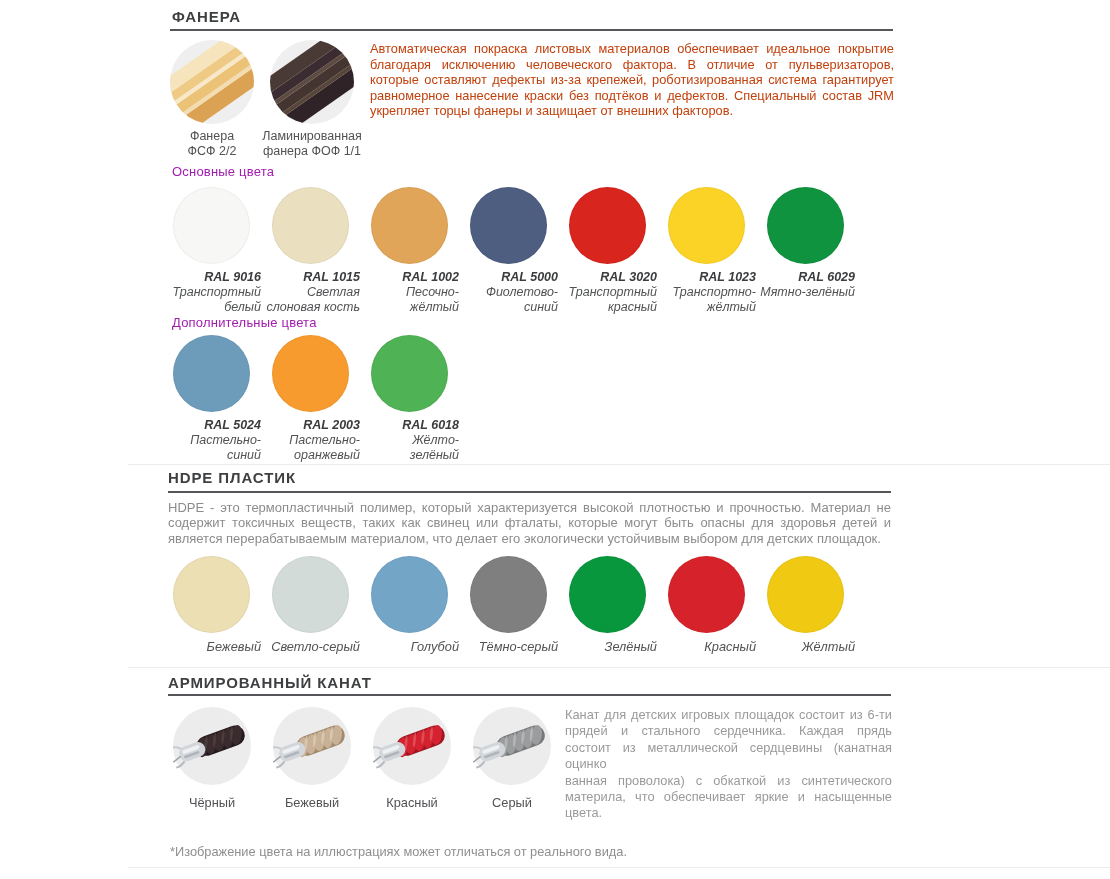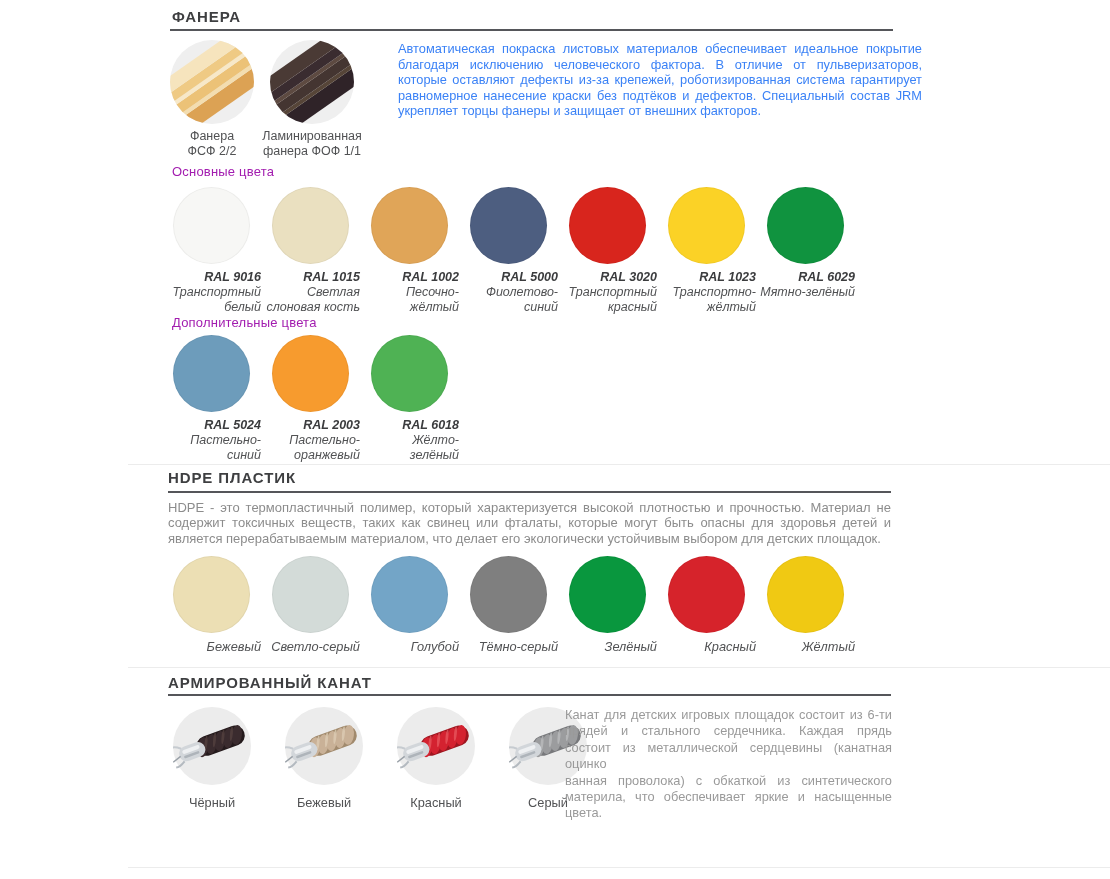--- a/index.html
+++ b/index.html
@@ -6,21 +6,21 @@
   html,body { background:#ffffff; }
   .page {
     position:relative; width:1110px; height:879px; background:#ffffff;
     font-family:"Liberation Sans", sans-serif; overflow:hidden;
   }
   .abs { position:absolute; }
   .sec-title { font-size:15px; font-weight:bold; color:#3e3f41; letter-spacing:0.9px; }
   .rule { height:2px; background:#55565a; }
   .divider { height:1px; background:#ececec; }
   .para { font-size:12.8px; line-height:15.6px; text-align:justify; white-space:pre-line; }
-  .para-light { color:#3b82f6;margin-left:28px; }
+  .para-light { color:#c2410c; }
   .para-mid { color:#8c8c8c; font-size:13px; line-height:15.3px; }
   .para-rope { color:#9a9a9a; line-height:16.4px; }
   .subhead { font-size:13px; color:#a21caf; letter-spacing:0.2px; }
   .row { display:flex; }
   .swatch { width:99px; text-align:right; flex:0 0 99px;font-style:italic; }
   .dot { width:77px; height:77px; border-radius:50%; margin:0 auto;
          box-shadow: inset 0 0 0 1px rgba(0,0,0,0.045); }
   .code { margin-top:6px; font-weight:bold; font-size:12.5px; color:#3b3c3e; line-height:14px; }
   .cname { font-size:12.5px; color:#515254; line-height:14.5px; white-space:pre-line; margin-top:1px; }
   .hname { font-size:12.8px; color:#515254; margin-top:6px; }
@@ -200,21 +200,21 @@
         <div class="dot" style="background-color: rgb(240, 201, 19);"></div>
         <div class="hname">Жёлтый</div>
       </div>
     </div>
 
   <div class="abs divider" style="left:128px; top:667px; width:982px;"></div>
 
   <h2 class="abs sec-title" style="left:168px; top:674px;">АРМИРОВАННЫЙ КАНАТ</h2>
   <div class="abs rule" style="left:168px; top:694px; width:723px;"></div>
 
-  <div class="abs row" style="left:162px; top:707px;gap:12px;">
+  <div class="abs row" style="left:162px; top:707px;">
 
   <div class="rope-swatch">
         <svg viewBox="0 0 78 78" width="78" height="78">
           <circle cx="39" cy="39" r="39" fill="#ececec"></circle>
           <g transform="rotate(-20 39 39)">
             <rect x="24" y="27" width="50" height="20" rx="10" fill="#241a1c"></rect>
             <ellipse cx="30" cy="37" rx="5.2" ry="10" transform="rotate(26 30 37)" fill="#3a2b2e"></ellipse>
             <ellipse cx="39" cy="37" rx="5.2" ry="10" transform="rotate(26 39 37)" fill="#3a2b2e"></ellipse>
             <ellipse cx="48" cy="37" rx="5.2" ry="10" transform="rotate(26 48 37)" fill="#3a2b2e"></ellipse>
             <ellipse cx="57" cy="37" rx="5.2" ry="10" transform="rotate(26 57 37)" fill="#3a2b2e"></ellipse>
@@ -303,16 +303,17 @@
             <path d="M6 38 L-3 41" stroke="#9aa1a8" stroke-width="1.5" fill="none"></path>
           </g>
         </svg>
         <div class="rope-label">Серый</div>
       </div>
     </div>
 
   <p class="abs para para-rope" style="left:565px; top:707px; width:327px;">Канат для детских игровых площадок состоит из 6-ти прядей и стального сердечника. Каждая прядь состоит из металлической сердцевины (канатная оцинко
 ванная проволока) с обкаткой из синтетического материла, что обеспечивает яркие и насыщенные цвета.</p>
 
+  <div class="abs footnote" style="left:170px; top:844px;">*Изображение цвета на иллюстрациях может отличаться от реального вида.</div>
 
   <div class="abs divider" style="left:128px; top:867px; width:982px;"></div>
 
 </div>
 
 </body></html>

